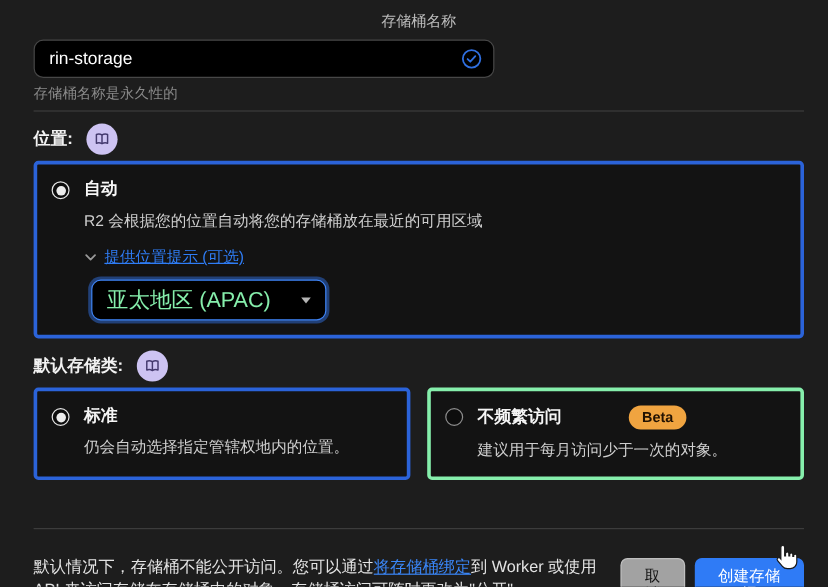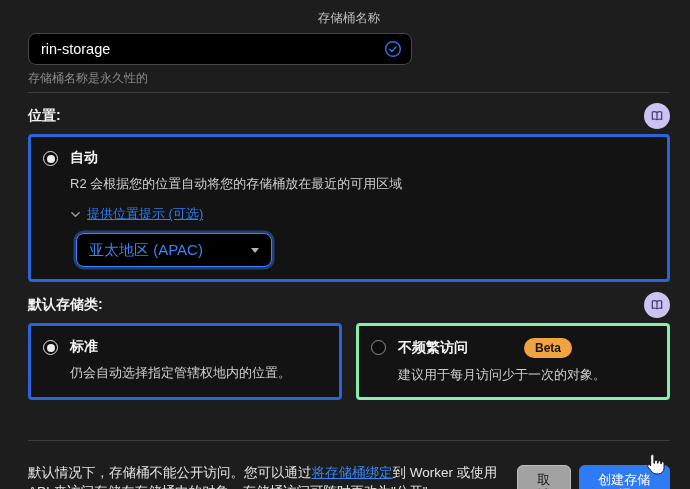--- a/index.html
+++ b/index.html
@@ -24,21 +24,21 @@
     flex:1; height:100%; background:transparent; border:none; outline:none;
     color:#fff; font-size:14.5px; font-family:"Liberation Sans", sans-serif;
     padding:0 0 0 10px;
   }
   .check-icon { flex-shrink:0; display:flex; }
   .helper { font-size:12px; color:#8a8a8a; margin-top:5px; height:14px; }
 
   .divider { border:none; border-top:1px solid #3c3c3c; margin:8px 0 0; }
   .divider2 { border:none; border-top:1px solid #3c3c3c; margin:40px 0 0; }
 
-  .section-row { display:flex; align-items:center; gap:11px; margin-top:10px; height:26px;justify-content:space-between; }
+  .section-row { display:flex; align-items:center; gap:11px; margin-top:10px; height:26px; }
   .section-row.second { }
   .section-label { font-size:14px; font-weight:bold; color:#f2f2f2; }
   .doc-icon {
     width:26px; height:26px; border-radius:50%;
     background:#cdc3f2; display:flex; align-items:center; justify-content:center;
   }
 
   .cards-row { display:flex; gap:14px; margin-top:5px; }
   .card {
     flex:1; background:#131313; border:3px solid #86efac; border-radius:4px;
@@ -66,21 +66,21 @@
   .hint-row { display:flex; align-items:center; gap:6px; margin-top:11px; }
   .hint-link { color:#2f7df6; font-size:13px; text-decoration:underline; cursor:pointer; }
 
   .select-box {
     margin:10px 0 0 6px; width:196px; height:34px;
     background:#000; border:1px solid #3f84f6; border-radius:8px;
     box-shadow:0 0 0 2.5px rgba(47,109,220,.5);
     display:flex; align-items:center; justify-content:space-between;
     padding:0 12px; cursor:pointer;
   }
-  .select-value { font-size:15px; color:#3b82f6; }
+  .select-value { font-size:18px; color:#86efac; }
   .select-caret {
     width:0; height:0;
     border-left:4.5px solid transparent; border-right:4.5px solid transparent;
     border-top:5.5px solid #b5b5b5;
   }
 
   .beta-badge {
     background:#f0a440; color:#221202; font-size:12px; font-weight:bold;
     padding:2.5px 11px; border-radius:11px; margin-left:56px; line-height:1.2;
   }

